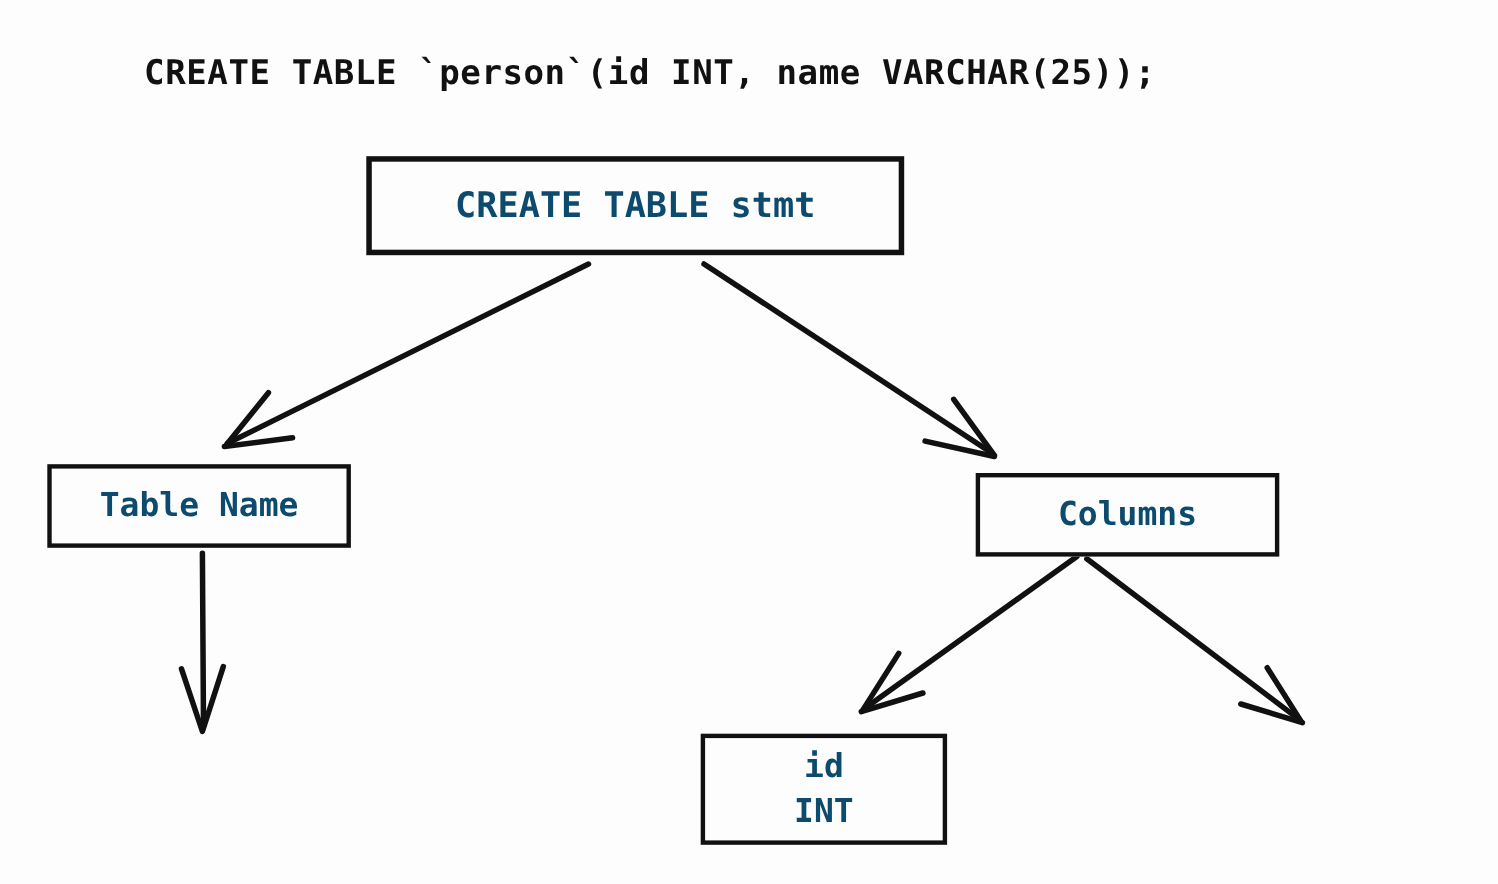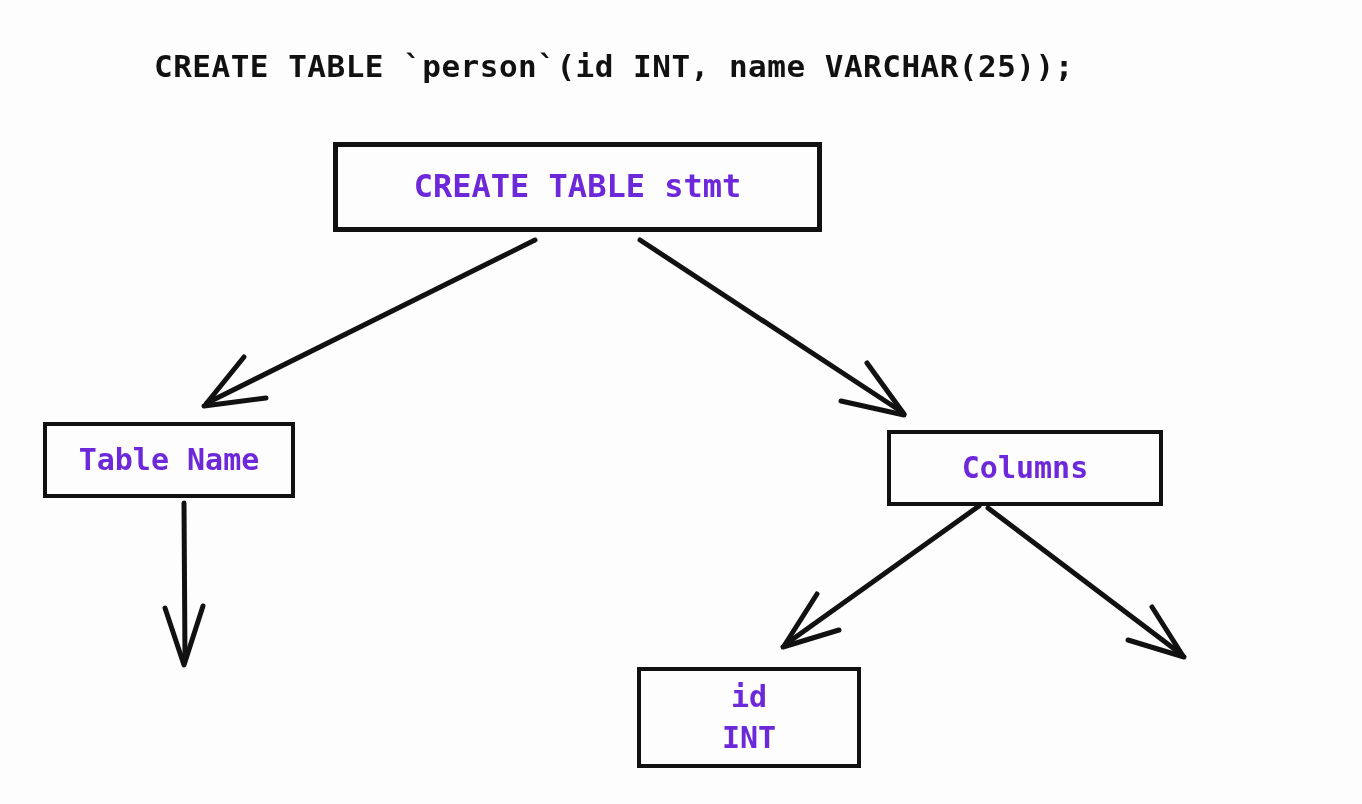--- a/index.html
+++ b/index.html
@@ -21,21 +21,20 @@
 
   .sql-line {
     position: absolute;
     left: 131px;
     top: 48px;
     font-size: 31px;
     font-weight: bold;
     letter-spacing: 0.5px;
     white-space: pre;
     color: #111111;
-    margin-left: 23px;
   }
 
   .edges-svg {
     position: absolute;
     left: 0;
     top: 0;
     width: 1362px;
     height: 804px;
     pointer-events: none;
   }
@@ -53,33 +52,33 @@
     display: flex;
     flex-direction: column;
     align-items: center;
     justify-content: center;
     background: #fdfdfd;
     border: 4px solid #111111;
     font-size: 30px;
     font-weight: bold;
     text-align: center;
     line-height: 1.35;
-    color: #6d28d9;
+    color: #0c4a6e;
   }
 
   .node-root {
     left: 333px; top: 142px;
     width: 489px; height: 90px;
     border-width: 5px;
     font-size: 32px;
   }
 
   .node-table-name {
     left: 43px; top: 422px;
-    width: 252px; height: 76px;
+    width: 276px; height: 76px;
   }
 
   .node-columns {
     left: 887px; top: 430px;
     width: 276px; height: 76px;
   }
 
   .node-person {
     left: 57px; top: 677px;
     width: 252px; height: 82px;

